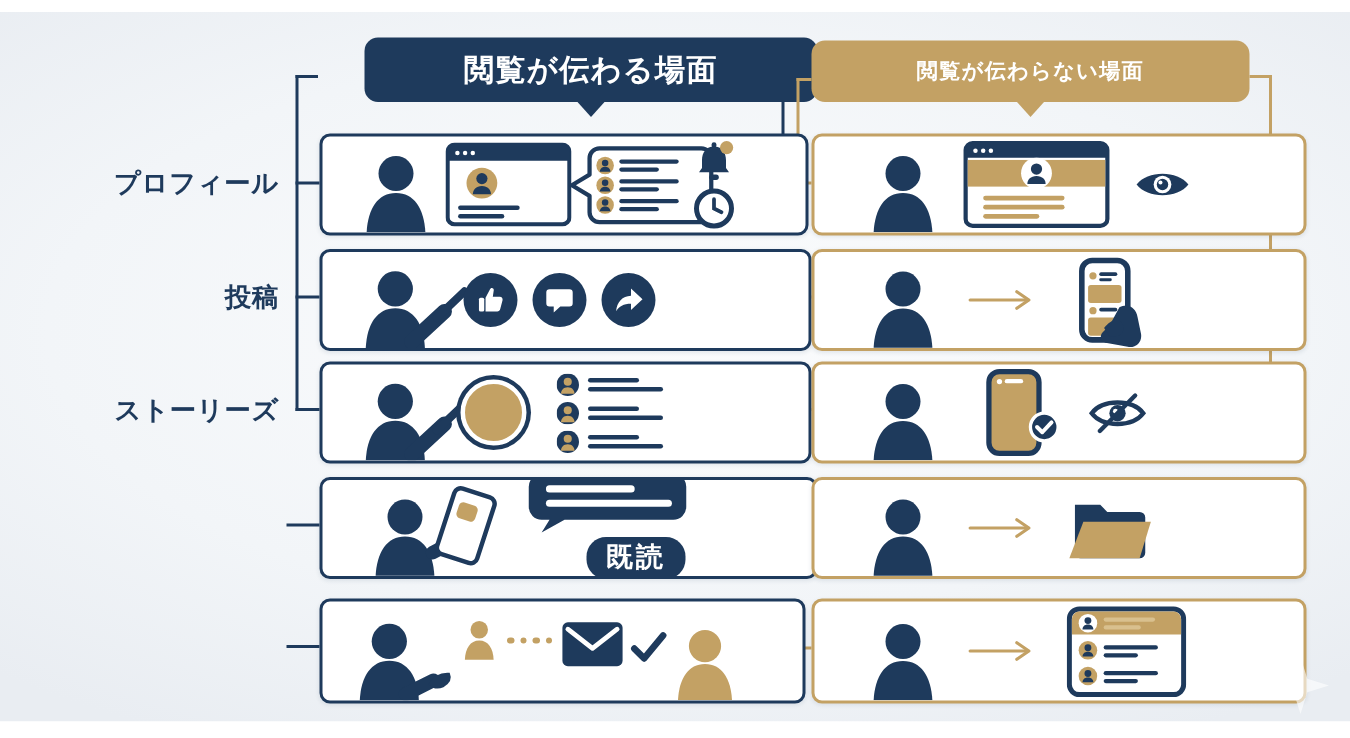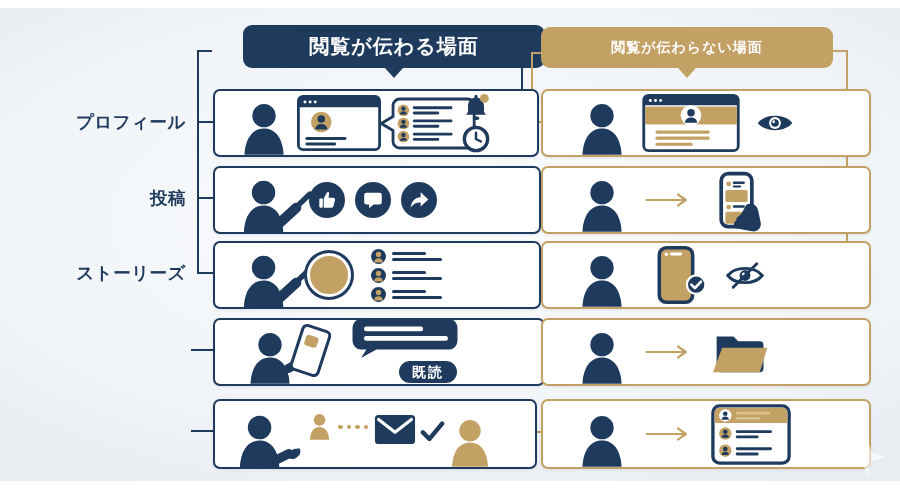--- a/index.html
+++ b/index.html
@@ -29,21 +29,21 @@
   .bottomer{align-self:flex-end;}
   .circle-btn{width:36px;height:36px;border-radius:50%;background:var(--navy);
           display:flex;align-items:center;justify-content:center;flex:none;}
   .story-ring{width:38px;height:38px;border-radius:50%;background:var(--gold);
           border:3px solid #fff;box-shadow:0 0 0 3px var(--navy);flex:none;}
   .vlist{display:flex;flex-direction:column;gap:4px;}
   .vrow{display:flex;align-items:center;gap:6px;}
   .vlines i{display:block;height:3px;background:var(--navy);border-radius:2px;margin:3px 0;}
   .dots{display:flex;gap:4px;align-items:center;}
   .dots i{width:4.5px;height:4.5px;border-radius:50%;background:var(--gold);}
-  .badge{display:inline-block;background:var(--navy);color:#fff;font-size:14px;font-weight:700;
+  .badge{display:inline-block;background:var(--navy);color:#fff;font-size:18px;font-weight:700;
           padding:3px 13px;border-radius:13px;letter-spacing:2px;line-height:1.2;}
   .mphone{position:absolute;left:50px;top:0;width:25px;height:43px;border:3px solid var(--navy);
           border-radius:6px;background:#fff;transform:rotate(18deg);}
   .mphone .gb2{position:absolute;left:4px;top:7px;width:13px;height:11px;background:var(--gold);border-radius:3px;}
   .arm{position:absolute;left:38px;top:35px;width:22px;height:9px;background:var(--navy);
           border-radius:5px;transform:rotate(-28deg);}
   .wm{position:absolute;right:14px;bottom:16px;width:38px;height:38px;background:#fff;opacity:.6;
           clip-path:polygon(50% 0,62% 38%,100% 50%,62% 62%,50% 100%,38% 62%,0 50%,38% 38%);}
 </style>
 </head>

